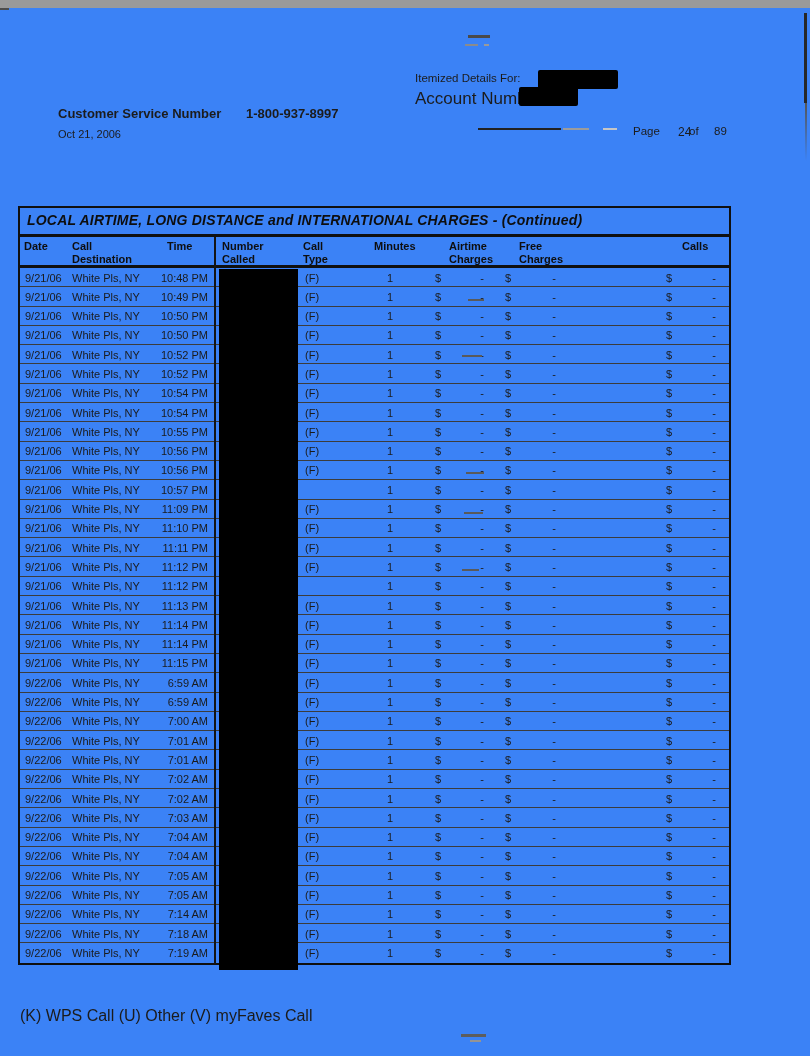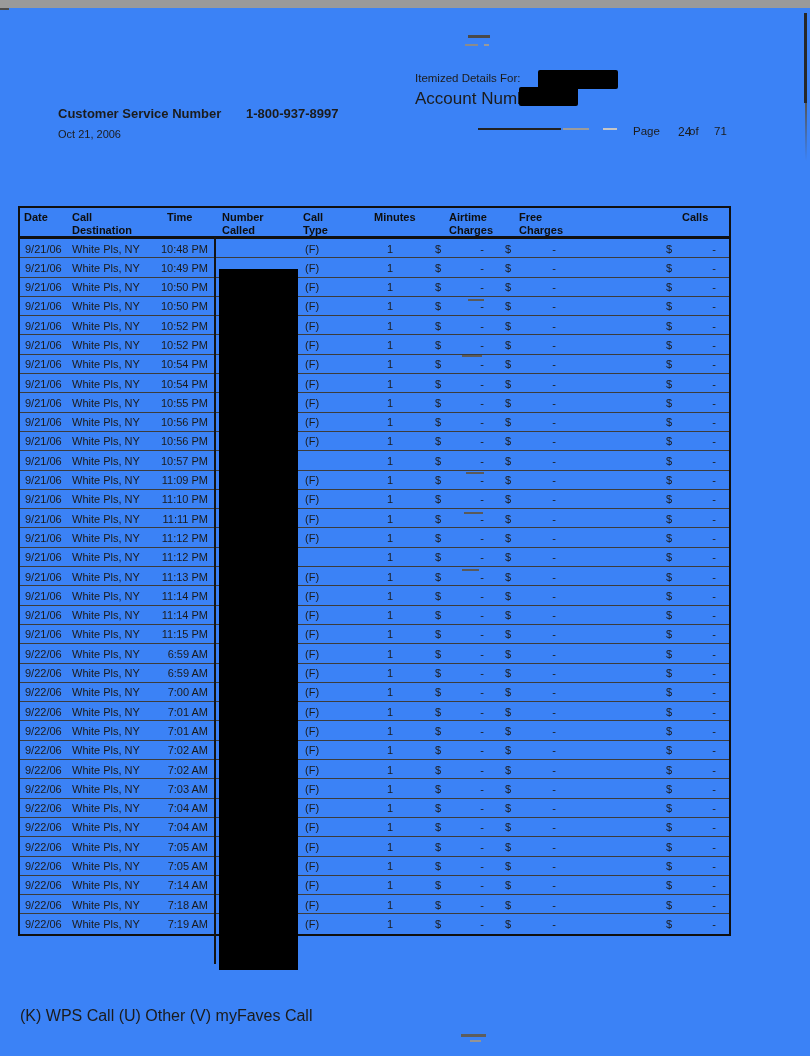--- a/index.html
+++ b/index.html
@@ -108,23 +108,26 @@
   <div id="acct-underline2"></div>
   <div id="acct-underline3"></div>
 
   <span class="t" id="csn-label">Customer Service Number</span>
   <span class="t" id="csn-value">1-800-937-8997</span>
   <span class="t" id="stmt-date">Oct 21, 2006</span>
 
   <span class="t" id="pg-label">Page</span>
   <span class="t" id="pg-cur">24</span>
   <span class="t" id="pg-of">of</span>
-  <span class="t" id="pg-tot">71</span>
+  <span class="t" id="pg-tot">89</span>
 
   <div id="table-wrap">
+    <div id="title-box">
+      <span id="table-title">LOCAL AIRTIME, LONG DISTANCE and INTERNATIONAL CHARGES  - (Continued)</span>
+    </div>
     <div id="thead">
       <div class="hl" id="h-date">
           <span>Date</span>
         </div>
       <div class="hl" id="h-dest">
           <span>Call</span>
           <span>Destination</span>
         </div>
       <div class="hl" id="h-time">
           <span>Time</span>

